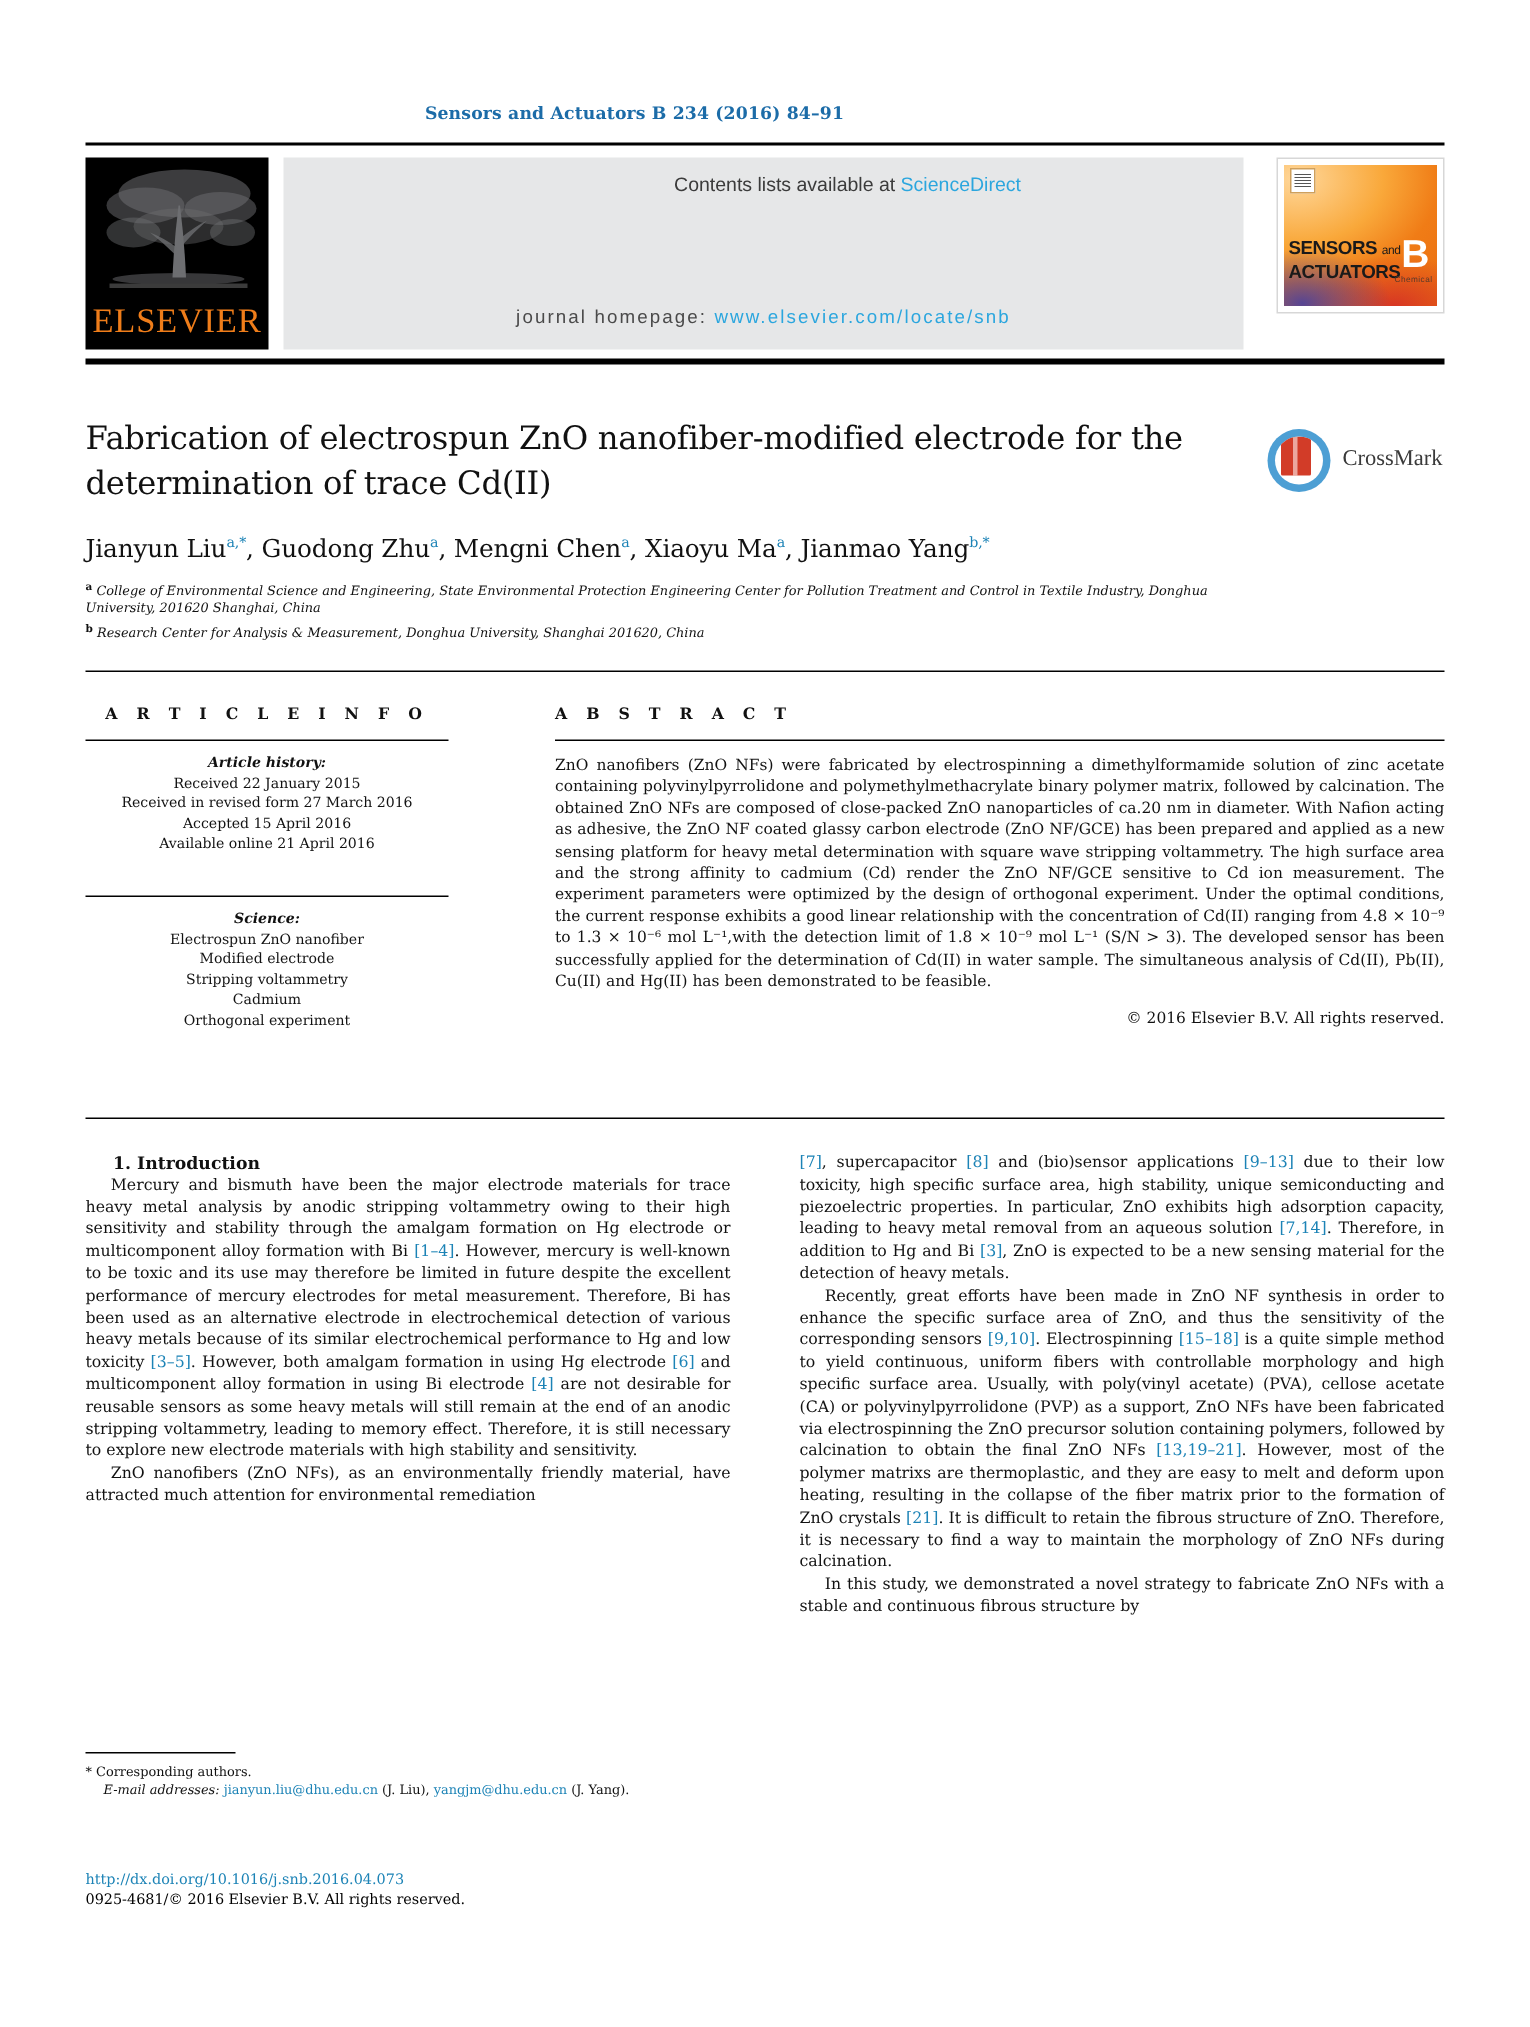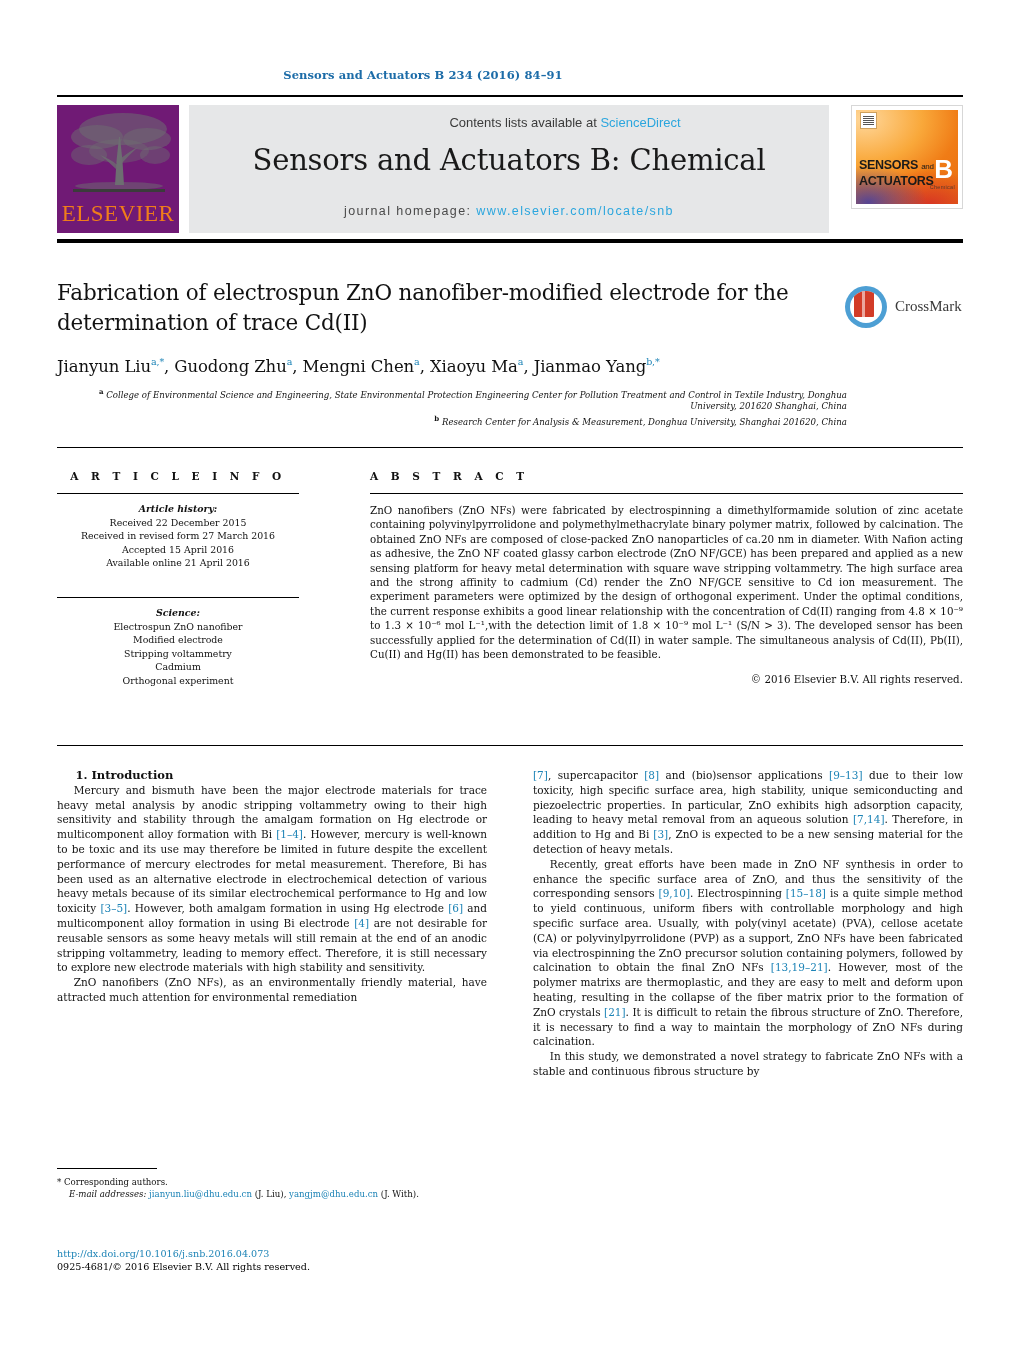--- a/index.html
+++ b/index.html
@@ -49,21 +49,21 @@
     left: 57px;
     width: 906px;
     height: 134px;
   }
   .elsevier-logo {
     position: absolute;
     left: 0;
     top: 4px;
     width: 122px;
     height: 128px;
-    background: #701a75;
+    background: #000000;
   }
   .tree-wrap {
     position: absolute;
     left: 6px;
     top: 2px;
     width: 112px;
     height: 92px;
   }
   .elsevier-word {
     position: absolute;
@@ -237,21 +237,20 @@
     color: #1c83b6;
     vertical-align: super;
   }
   .affiliations {
     margin-top: 10px;
     font-family: "DejaVu Serif", serif;
     font-style: italic;
     font-size: 8.6px;
     line-height: 11.6px;
     color: #111;
-    text-align: right;
   }
   .affiliations sup {
     font-size: 7px;
     font-style: normal;
     font-weight: bold;
   }
 
   .crossmark {
     position: absolute;
     top: 286px;
@@ -477,21 +476,20 @@
           <rect x="10" y="82" width="92" height="3" fill="#3b3b3b"></rect>
         </svg>
       </div>
       <div class="elsevier-word">ELSEVIER</div>
     </div>
 
     <div class="banner">
       <div class="contents-line">
         <span>Contents lists available at </span><span class="sd">ScienceDirect</span>
       </div>
-      <div class="journal-title">Sensors and Actuators B: Chemical</div>
       <div class="homepage-line">
         <span>journal homepage: </span><span class="url">www.elsevier.com/locate/snb</span>
       </div>
     </div>
 
     <div class="cover">
       <div class="cover-art"></div>
       <div class="cover-el">
         <div class="cover-el-lines"></div>
       </div>
@@ -525,21 +523,21 @@
     <div class="cm-text">CrossMark</div>
   </div>
 
   <div class="rule-title-bottom"></div>
 
   <div class="info-col">
     <div class="section-head">A R T I C L E   I N F O</div>
     <div class="info-rule"></div>
     <div class="info-body">
       <div class="ital">Article history:</div>
-      <div>Received 22 December 2015</div>
+      <div>Received 22 January 2015</div>
       <div>Received in revised form 27 March 2016</div>
       <div>Accepted 15 April 2016</div>
       <div>Available online 21 April 2016</div>
     </div>
     <div class="info-gap"></div>
     <div class="info-rule"></div>
     <div class="info-body">
       <div class="ital">Science:</div>
       <div>Electrospun ZnO nanofiber</div>
       <div>Modified electrode</div>
@@ -571,21 +569,21 @@
   </div>
 
   <div class="footnote">
     <div class="fn-rule"></div>
     <div>*  Corresponding authors.</div>
     <div style="padding-left:12px;">
       <span class="fn-ital">E-mail addresses:</span>
       <span class="mail">jianyun.liu@dhu.edu.cn</span>
       <span>(J. Liu),</span>
       <span class="mail">yangjm@dhu.edu.cn</span>
-      <span>(J. With).</span>
+      <span>(J. Yang).</span>
     </div>
   </div>
 
   <div class="colophon">
     <div class="doi">http://dx.doi.org/10.1016/j.snb.2016.04.073</div>
     <div>0925-4681/© 2016 Elsevier B.V. All rights reserved.</div>
   </div>
 
 </div>
 

